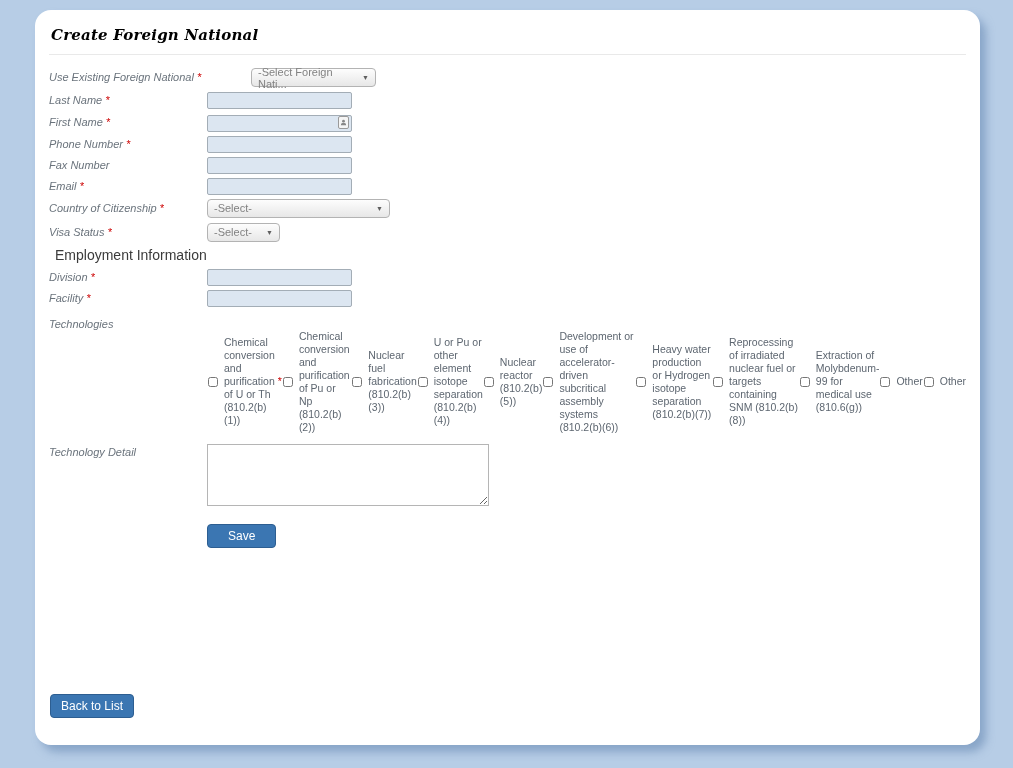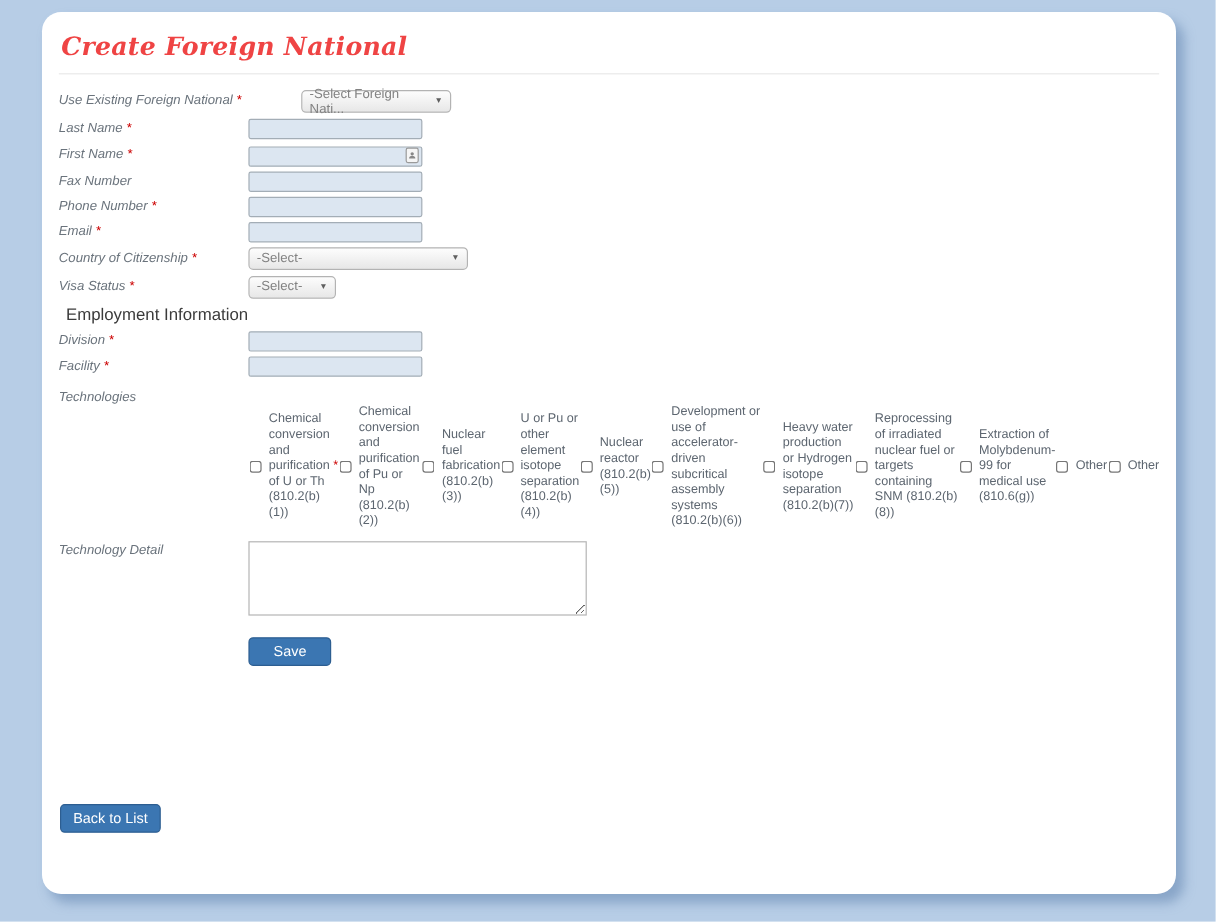--- a/index.html
+++ b/index.html
@@ -11,21 +11,21 @@
   }
   .card{
     position:absolute;left:35px;top:10px;
     width:945px;height:735px;box-sizing:border-box;
     background:#ffffff;border-radius:16px;
     box-shadow:6px 7px 9px rgba(112,144,184,.65);
     padding:16px 14px;
   }
   .title{
     font-family:"DejaVu Serif",serif;font-style:italic;font-weight:bold;
-    font-size:21px;color:#ef4444;margin:0 0 10px 2px;letter-spacing:.2px;
+    font-size:15px;color:#000000;margin:0 0 10px 2px;letter-spacing:.2px;
   }
   .rule{border:none;border-top:1px solid #e9e9e9;margin:0 0 13px 0;}
   .row{display:flex;align-items:center;margin-bottom:4px;}
   .row.top{align-items:flex-start;}
   .lbl{
     flex:none;width:140px;padding-right:18px;
     font-size:11px;color:#6a737c;line-height:17px;white-space:nowrap;font-style:italic;
   }
   .req{color:#cc0000;margin-left:3px;}
   .sec{font-size:14px;font-weight:normal;color:#3b3b3b;margin:5px 0 6px 0;}
@@ -59,21 +59,21 @@
   .cbx{width:10px;height:10px;margin:0 6px 0 1px;flex:none;}
   .ta{
     box-sizing:border-box;width:282px;height:62px;background:#ffffff;
     border:1px solid #b5b5b5;resize:both;font-family:inherit;font-size:11px;color:#333;
   }
   .btn{
     background:#3b76b2;border:1px solid #2d5e91;border-radius:4px;
     color:#ffffff;font-size:12px;padding:4px 20px;font-family:inherit;cursor:pointer;
   }
   .saverow{margin-top:18px;margin-left:158px;margin-bottom:0;}
-  .back{position:absolute;left:15px;top:660px;padding:4px 10px;}
+  .back{position:absolute;left:15px;top:684px;padding:4px 10px;}
 </style>
 </head>
 <body>
 
 <div class="card">
 
   <h1 class="title">Create Foreign National</h1>
   <hr class="rule">
 
   <div class="row gap-sm">
@@ -97,26 +97,26 @@
       <span class="afi">
           <svg width="7" height="7" viewBox="0 0 8 8">
             <circle cx="4" cy="2.5" r="1.6" fill="#888"></circle>
             <path d="M1 7c0-1.7 1.3-2.6 3-2.6S7 5.3 7 7z" fill="#888"></path>
           </svg>
         </span>
     </div>
   </div>
 
   <div class="row">
+    <span class="lbl"><span>Phone Number</span><span class="req">*</span></span>
+    <input class="ti" type="text" style="">
+  </div>
+
+  <div class="row">
     <span class="lbl"><span>Fax Number</span></span>
-    <input class="ti" type="text" style="">
-  </div>
-
-  <div class="row">
-    <span class="lbl"><span>Phone Number</span><span class="req">*</span></span>
     <input class="ti" type="text" style="">
   </div>
 
   <div class="row">
     <span class="lbl"><span>Email</span><span class="req">*</span></span>
     <input class="ti" type="text" style="">
   </div>
 
   <div class="row gap-sm">
     <span class="lbl"><span>Country of Citizenship</span><span class="req">*</span></span>

